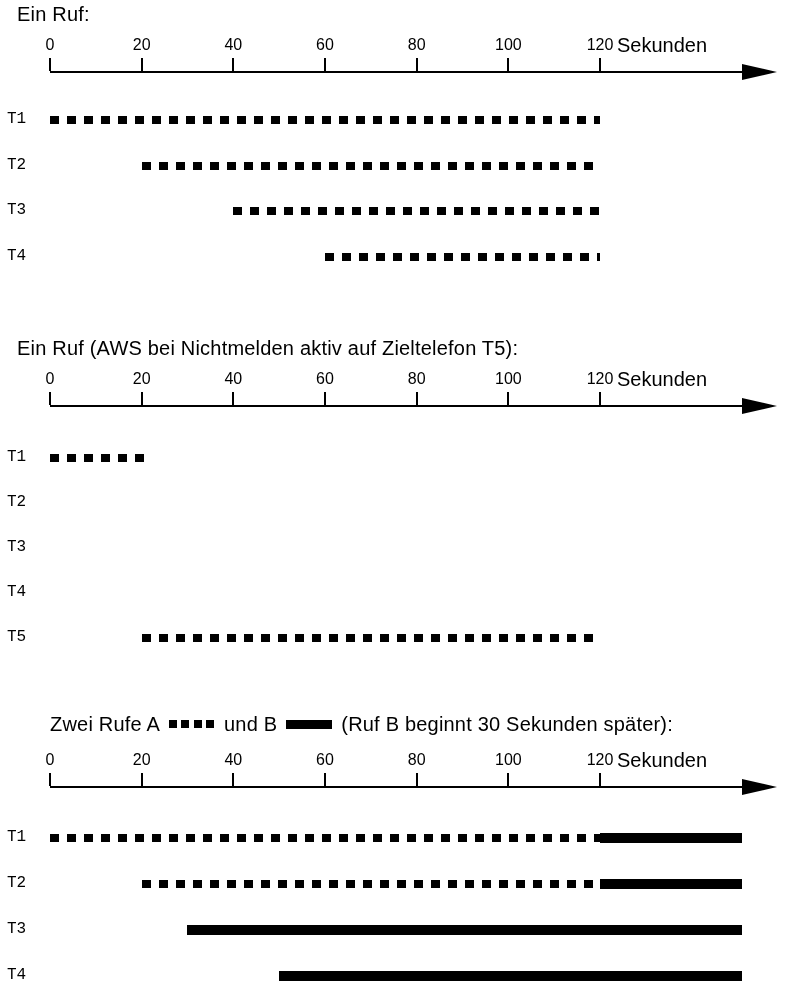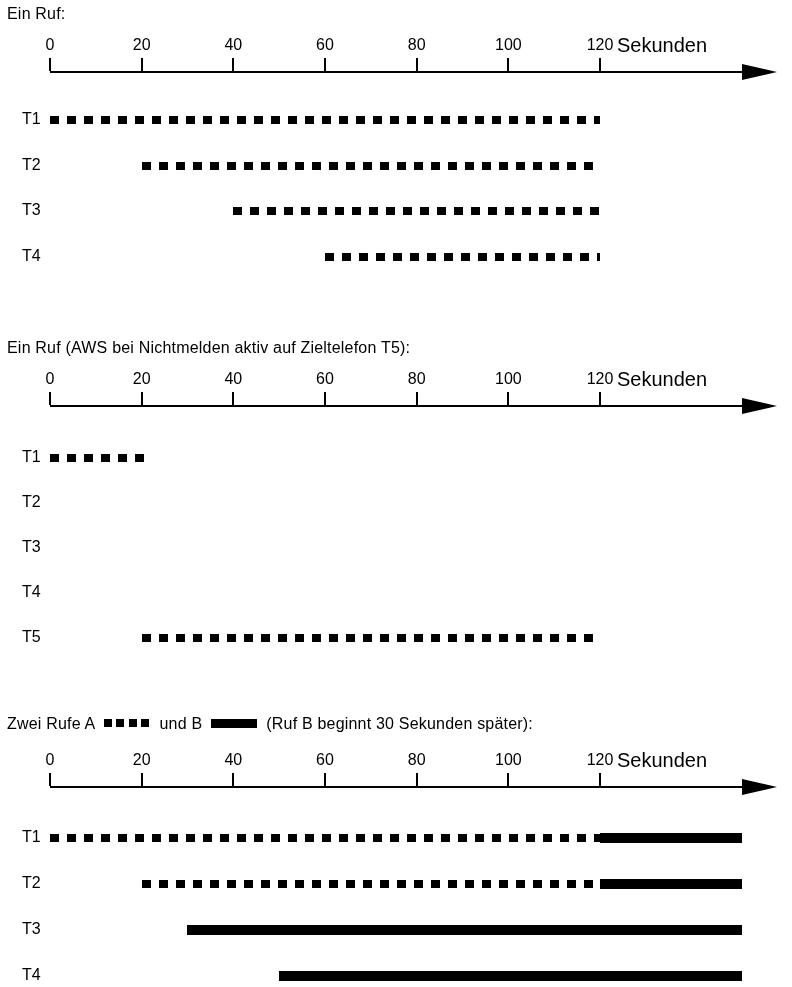--- a/index.html
+++ b/index.html
@@ -5,21 +5,21 @@
   html,body{margin:0;padding:0;}
   body{
     width:792px;height:987px;position:relative;overflow:hidden;
     background:#ffffff;color:#000000;
     font-family:"Liberation Sans", sans-serif;
     -webkit-font-smoothing:antialiased;
   }
   #diagrams{position:absolute;inset:0;}
   .diagram{position:absolute;left:0;width:792px;}
   .title{
-    position:absolute;left:7px;font-size:16px;line-height:22px;
+    position:absolute;left:17px;font-size:20px;line-height:22px;
     white-space:nowrap;letter-spacing:0.2px;
   }
   .title span{display:inline-block;}
   .sample{display:inline-block;vertical-align:middle;margin:0 9px 3px 9px;}
   .sample.dashed{
     width:46px;height:8px;
     background:repeating-linear-gradient(90deg,#000 0 8px,transparent 8px 12.5px);
   }
   .sample.solid{width:46px;height:9px;background:#000;}
   .axis{position:absolute;left:0;top:0;width:792px;}
@@ -29,21 +29,21 @@
   }
   .unit-label{position:absolute;font-size:20px;line-height:18px;white-space:nowrap;}
   .tick{position:absolute;width:2px;height:13px;background:#000;}
   .axis-line{position:absolute;height:2px;background:#000;}
   .arrowhead{
     position:absolute;width:0;height:0;
     border-left:35px solid #000;
     border-top:8px solid transparent;
     border-bottom:8px solid transparent;
   }
-  .row-label{position:absolute;left:22px;font-size:16px;line-height:16px;}
+  .row-label{position:absolute;left:7px;font-size:16px;line-height:16px;font-family:Liberation Mono, monospace;}
   .bar{position:absolute;}
   .bar.dashed{
     height:8px;
     background:repeating-linear-gradient(90deg,#000 0 9px,transparent 9px 17px);
   }
   .bar.solid{height:10px;background:#000;}
 </style>
 </head>
 <body>
 
@@ -101,21 +101,21 @@
       </div>
       <div class="row-label" style="top: 118px;">T1</div>
       <div class="bar dashed" style="left: 50px; width: 96.2493px; top: 123px;"></div>
       <div class="row-label" style="top: 163px;">T2</div>
       <div class="row-label" style="top: 208px;">T3</div>
       <div class="row-label" style="top: 253px;">T4</div>
       <div class="row-label" style="top: 298px;">T5</div>
       <div class="bar dashed" style="left: 141.666px; width: 458.33px; top: 303px;"></div>
     </div>
     <div class="diagram" style="top: 705px;">
-      <div class="title" style="top: 8px;"><span>Zwei Rufe A</span><span class="sample dashed"></span><span>und B</span><span class="sample solid"></span><span>(Ruf B beginnt 30 Sekunden später):</span></div>
+      <div class="title" style="top: 8px; margin-left: 33px;"><span>Zwei Rufe A</span><span class="sample dashed"></span><span>und B</span><span class="sample solid"></span><span>(Ruf B beginnt 30 Sekunden später):</span></div>
       <div class="axis">
         <div class="tick-label" style="left: 50px; top: 46px;">0</div>
         <div class="tick" style="left: 49px; top: 68px;"></div>
         <div class="tick-label" style="left: 141.666px; top: 46px;">20</div>
         <div class="tick" style="left: 140.666px; top: 68px;"></div>
         <div class="tick-label" style="left: 233.332px; top: 46px;">40</div>
         <div class="tick" style="left: 232.332px; top: 68px;"></div>
         <div class="tick-label" style="left: 324.998px; top: 46px;">60</div>
         <div class="tick" style="left: 323.998px; top: 68px;"></div>
         <div class="tick-label" style="left: 416.664px; top: 46px;">80</div>

